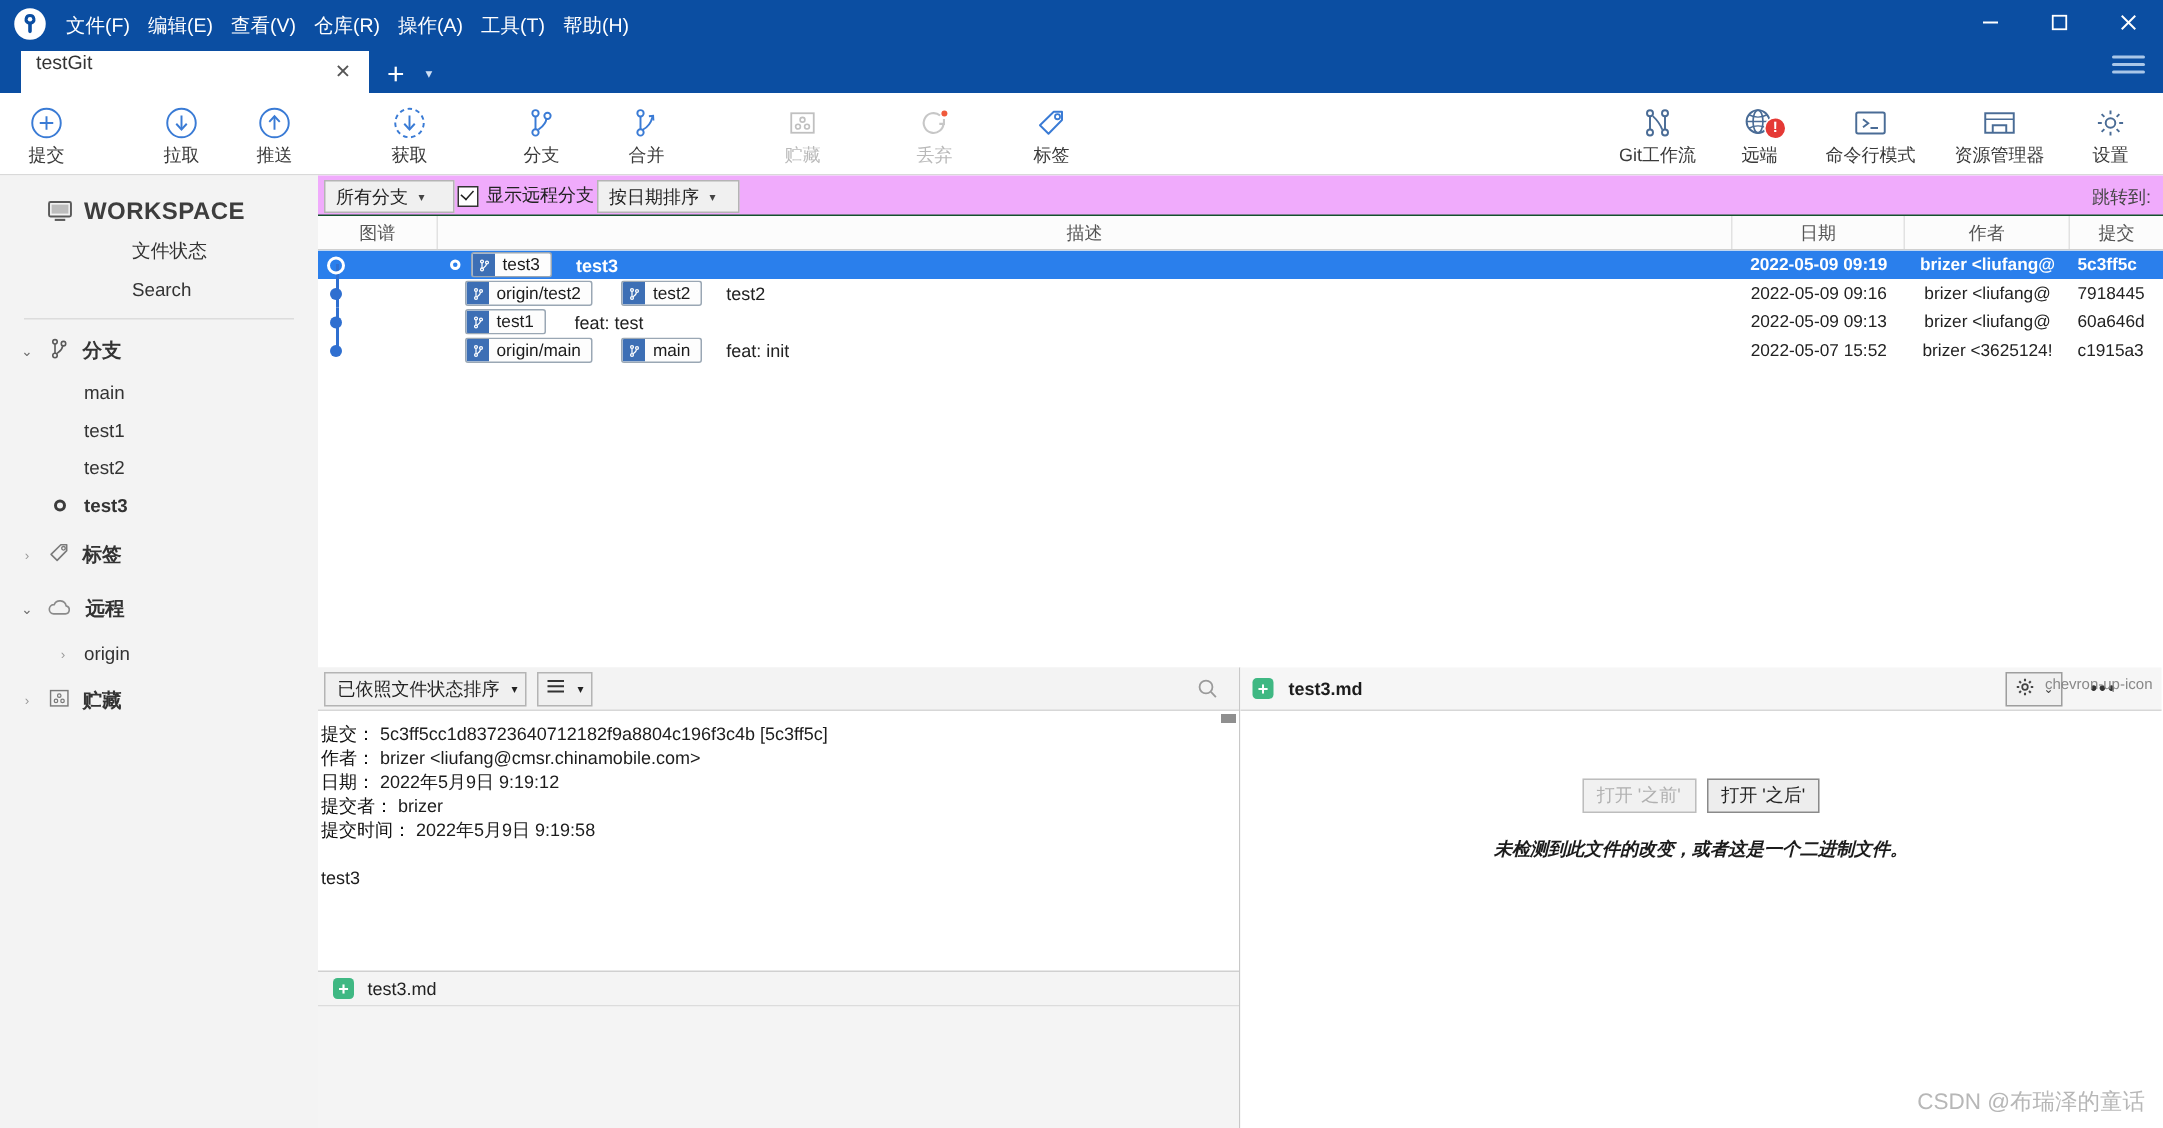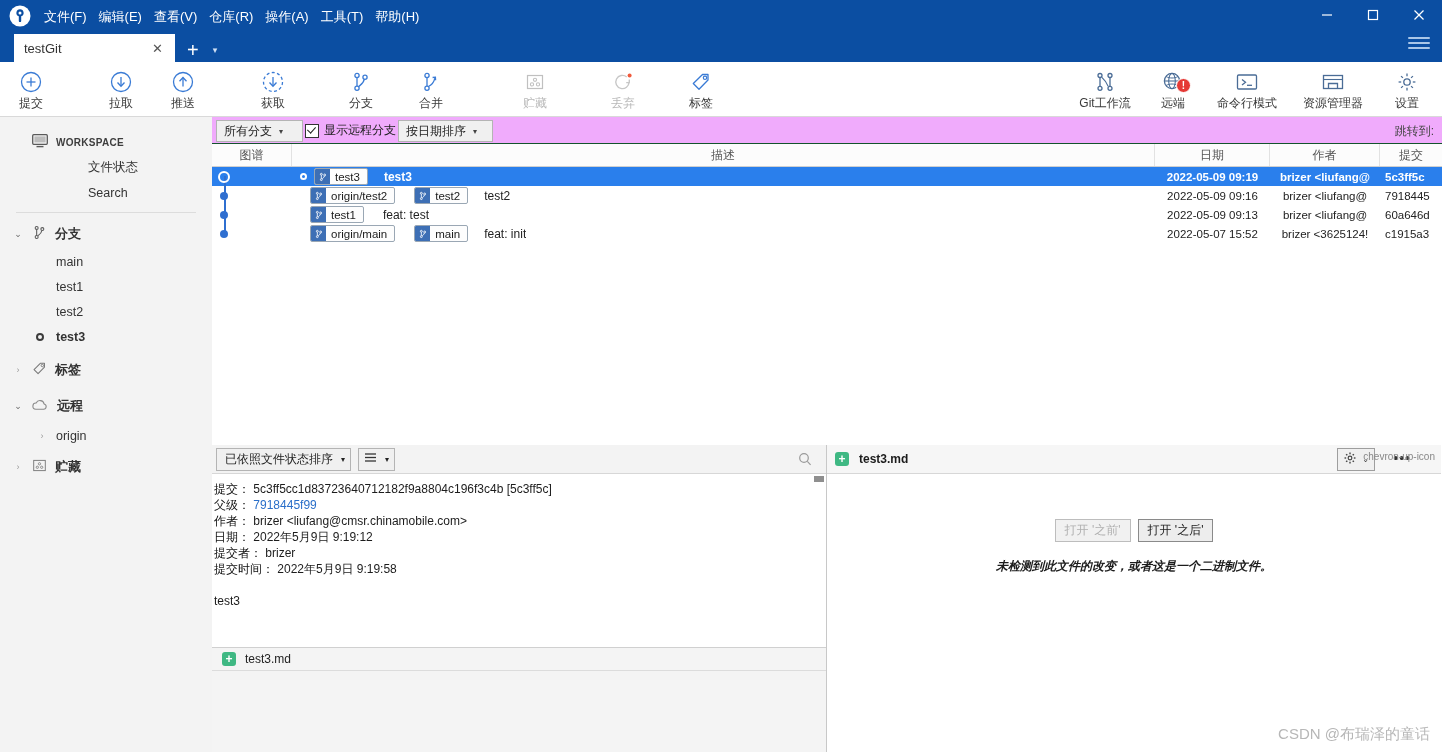--- a/index.html
+++ b/index.html
@@ -25,22 +25,22 @@
   .menu-item{color:#ffffff;font-size:13px;padding:2px 4px;cursor:default;white-space:nowrap;}
 
   .winbtns{position:absolute;right:0;top:0;height:30px;display:flex;}
   .wbtn{width:46px;height:30px;display:flex;align-items:center;justify-content:center;color:#fff;font-size:13px;}
   .hamburger{position:absolute;right:12px;top:34px;width:22px;height:18px;display:flex;flex-direction:column;justify-content:center;gap:3px;}
   .hamburger i{display:block;height:2px;background:#a9c6e8;border-radius:1px;}
 
   
   .tabstrip{position:absolute;left:0;top:30px;height:32px;display:flex;align-items:flex-end;}
   .tab{
-    margin-left:14px;width:161px;height:28px;background:#ffffff;
-    display:flex;align-items:center;position:relative;
+    margin-left:14px;width:232px;height:28px;background:#ffffff;
+    display:flex;position:relative;
   }
   .tab-label{margin-left:10px;font-size:13px;color:#333;}
   .tab-close{position:absolute;right:12px;top:50%;transform:translateY(-50%);color:#555;font-size:13px;cursor:pointer;}
   .tab-add{color:#fff;font-size:20px;margin-left:12px;margin-bottom:2px;line-height:1;cursor:pointer;}
   .tab-caret{color:#cfe0f5;font-size:9px;margin-left:14px;margin-bottom:7px;cursor:pointer;}
 
   
   .toolbar{
     position:absolute;left:0;top:62px;width:1442px;height:54px;
     background:#ffffff;border-bottom:1px solid #d9d9d9;
@@ -59,21 +59,21 @@
     color:#fff;font-size:10px;font-weight:bold;display:flex;align-items:center;justify-content:center;
     right:13px;top:16px;border:1px solid #fff;
   }
 
   
   .sidebar{
     position:absolute;left:0;top:117px;width:212px;height:635px;
     background:#f3f3f3;border-right:1px solid #d7d7d7;
   }
   .sb-head{display:flex;align-items:center;height:26px;padding-left:32px;gap:8px;}
-  .sb-head .t{font-size:10px;color:#3d3d3d;font-weight:bold;letter-spacing:.3px;}
+  .sb-head .t{font-size:16px;color:#3d3d3d;font-weight:bold;letter-spacing:.3px;}
   .sb-row{height:25px;display:flex;align-items:center;font-size:12.5px;color:#333;padding-left:88px;cursor:pointer;}
   .sb-row.sel{background:#2a7fec;color:#ffffff;}
   .sb-sep{margin:7px 16px 6px 16px;height:1px;background:#dcdcdc;}
   .sb-group{height:30px;display:flex;align-items:center;gap:7px;padding-left:12px;cursor:pointer;}
   .sb-group .gt{font-size:13px;font-weight:bold;color:#333;}
   .chev{width:12px;text-align:center;color:#6b6b6b;font-size:9px;display:inline-block;}
   .chev.gray{color:#9a9a9a;}
   .sb-branch{height:25px;display:flex;align-items:center;font-size:12.5px;color:#333;padding-left:56px;cursor:pointer;}
   .sb-branch.cur{font-weight:bold;}
   .cur-dot{
@@ -680,24 +680,20 @@
 
         <div class="detail">
           <div class="dscroll">
               <div class="thumb"></div>
             </div>
           <div class="dline">
             <span class="dk">提交：</span>
             <span>5c3ff5cc1d83723640712182f9a8804c196f3c4b [5c3ff5c]</span>
           </div>
           <div class="dline">
-            <span class="dk">父级：</span>
-            <span class="lnk">7918445f99</span>
-          </div>
-          <div class="dline">
             <span class="dk">作者：</span>
             <span>brizer &lt;liufang@cmsr.chinamobile.com&gt;</span>
           </div>
           <div class="dline">
             <span class="dk">日期：</span>
             <span>2022年5月9日 9:19:12</span>
           </div>
           <div class="dline">
             <span class="dk">提交者：</span>
             <span>brizer</span>

